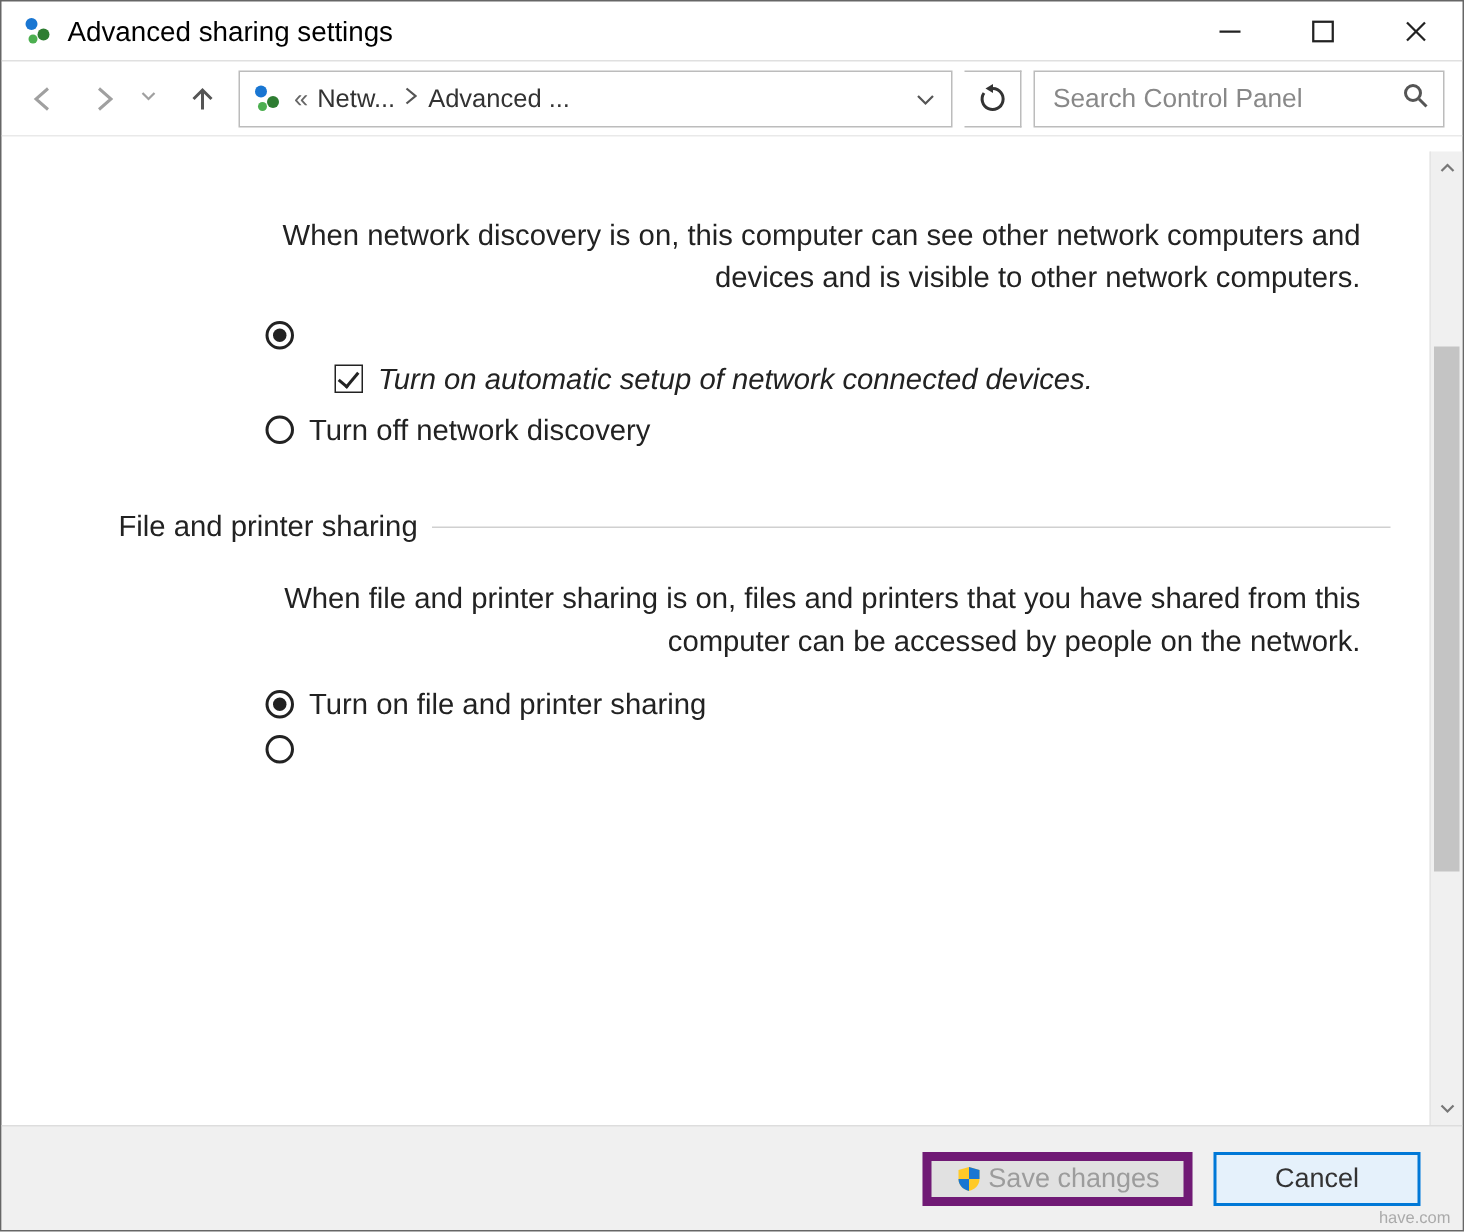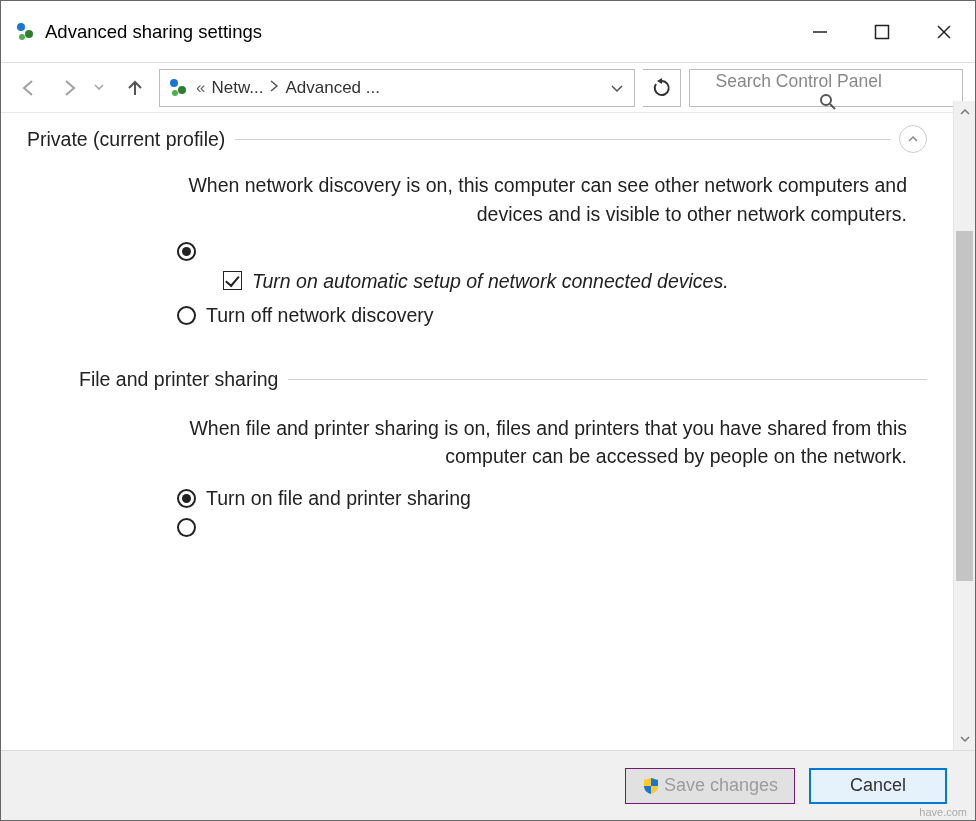--- a/index.html
+++ b/index.html
@@ -10,21 +10,21 @@
     font-family: "Segoe UI", Arial, sans-serif;
     font-size: 15px;
     background: #fff;
     border: 1px solid #666;
     position: relative;
     overflow: hidden;
     color: #222;
   }
   
   .titlebar {
-    height: 62px;
+    height: 40px;
     display: flex;
     align-items: center;
     padding-left: 14px;
     border-bottom: 1px solid #e0e0e0;
   }
   .title-icon {
     width: 22px; height: 22px;
     margin-right: 8px;
     position: relative;
   }
@@ -104,21 +104,20 @@
     display: flex; align-items: center; justify-content: center;
     color: #333;
   }
   .searchbox {
     width: 274px;
     height: 38px;
     border: 1px solid #bcbcbc;
     display: flex;
     align-items: center;
     padding: 0 6px 0 10px;
-    flex-direction: column;
   }
   .searchbox input {
     flex: 1;
     border: none;
     outline: none;
     font-size: 17.5px;
     color: #777;
     font-family: inherit;
     background: transparent;
   }
@@ -228,21 +227,21 @@
     border-top: 1px solid #ddd;
     display: flex;
     align-items: center;
     justify-content: flex-end;
     padding-right: 28px;
     gap: 14px;
   }
   .btn {
     height: 36px;
     min-width: 138px;
-    border: 1px solid #701a75;
+    border: 6px solid #701a75;
     background: #e1e1e1;
     display: flex; align-items: center; justify-content: center;
     font-size: 18px;
     gap: 4px;
     padding: 0 16px;
     color: #333;
   }
   .btn.disabled { color: #9c9c9c; }
   .btn.focused { border: 2px solid #0078d7; background: #e5f1fb; }
   .shield {
@@ -346,29 +345,20 @@
           <circle cx="7" cy="7" r="5" fill="none" stroke="currentColor" stroke-width="2"></circle>
           <line x1="11" y1="11" x2="16" y2="16" stroke="currentColor" stroke-width="2"></line>
         </svg>
     </div>
   </div>
 </div>
 
 <div class="content-wrap">
   <div class="content">
 
-    <div class="section-row">
-      <div class="label">Private (current profile)</div>
-      <div class="hr"></div>
-      <div class="collapse-btn">
-        <svg width="14" height="14">
-            <path d="M3 9 L7 5 L11 9" fill="none" stroke="currentColor" stroke-width="1.5"></path>
-          </svg>
-      </div>
-    </div>
 
 
     <div class="desc">When network discovery is on, this computer can see other network computers and devices and is visible to other network computers.</div>
 
     <div class="options">
       <div class="opt-row">
         <div class="radio checked"></div>
       </div>
       <div class="opt-row sub-opt">
         <div class="checkbox checked"></div>

